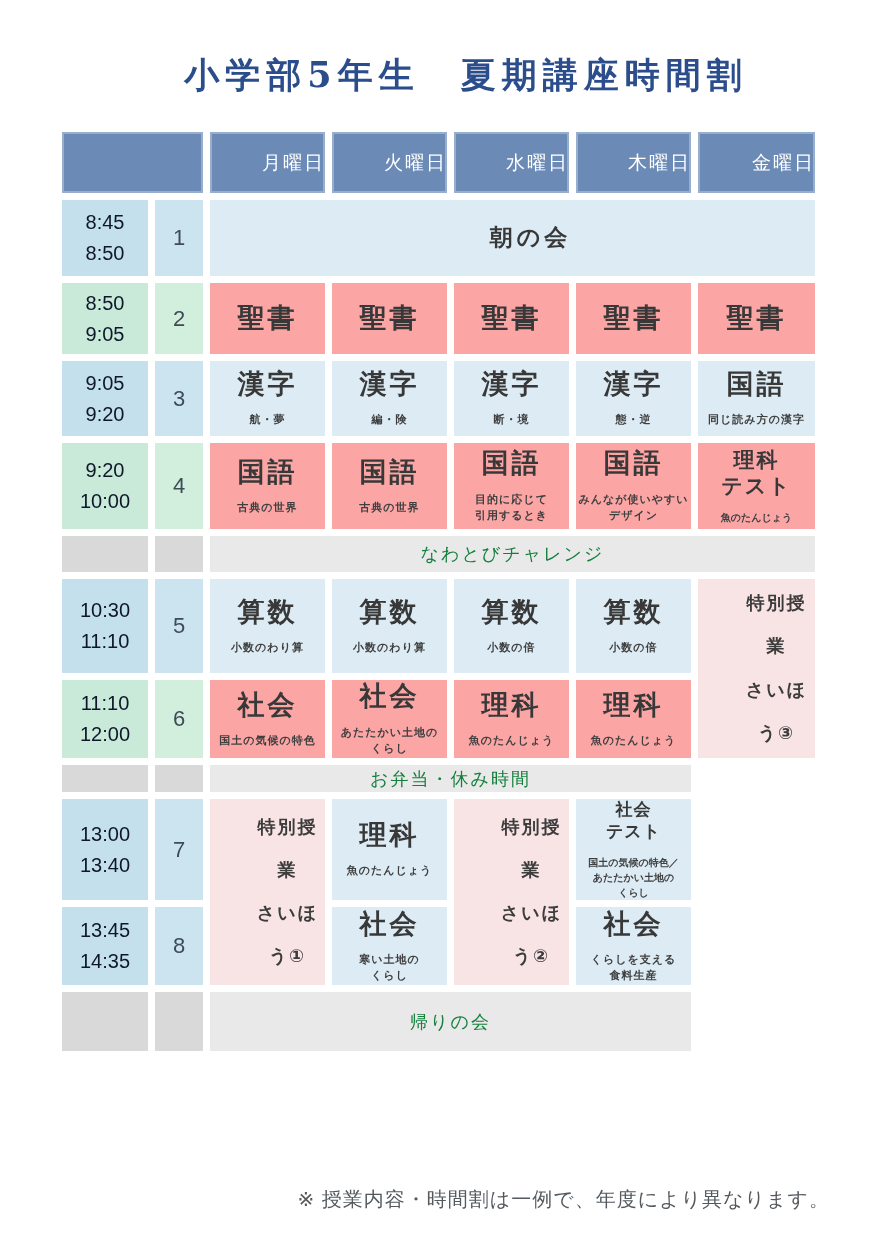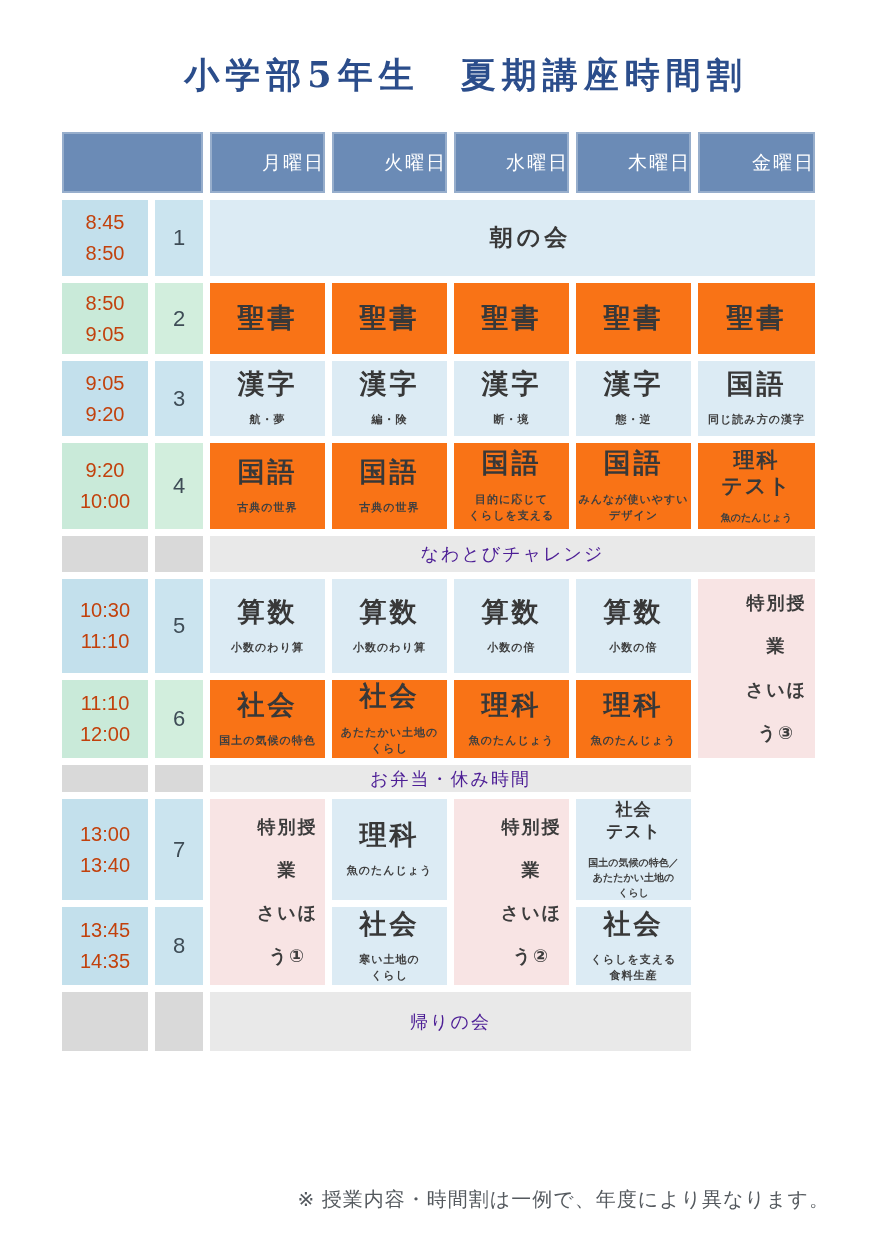--- a/index.html
+++ b/index.html
@@ -33,25 +33,25 @@
     font-weight:500;
     letter-spacing:2px;
     box-shadow:inset 0 0 0 2px rgba(255,255,255,.30);
     text-align:right;
   }
   
   .time-blue{background:#c3e0ec;}
   .time-green{background:#c9ead9;}
   .per-blue{background:#cbe4ef;}
   .per-green{background:#d2eedd;}
-  .time{font-size:20px;color:#c2410c;line-height:1.55;white-space:pre-line;}
+  .time{font-size:20px;color:#0f172a;line-height:1.55;white-space:pre-line;}
   .pnum{font-size:22px;color:#3e4c56;}
   
   .cell-blue{background:#dcebf4;}
-  .cell-green{background:#f97316;}
+  .cell-green{background:#fca5a5;}
   .pink{background:#f8e4e4;padding-left:40px;}
   .main{
     font-size:27px;font-weight:700;color:#383838;
     letter-spacing:3px;line-height:1.12;white-space:pre-line;
   }
   .main.md{font-size:21px;letter-spacing:2px;line-height:1.2;}
   .main.sm{font-size:17px;letter-spacing:1px;line-height:1.3;}
   .sub{
     font-size:11px;font-weight:700;color:#3f3f3f;
     letter-spacing:1px;margin-top:12px;line-height:1.5;white-space:pre-line;
@@ -59,21 +59,21 @@
   .sub.sm{font-size:10px;letter-spacing:0;}
   .sub:empty{display:none;}
   .assembly{font-size:23px;letter-spacing:4px;padding-left:36px;}
   .special{
     font-size:18px;font-weight:700;color:#3c3c3c;
     letter-spacing:2px;line-height:2.4;white-space:pre-line;
   }
   
   .slot-gray{background:#d9d9d9;}
   .band{
-    background:#e9e9e9;color:#4c1d95;
+    background:#e9e9e9;color:#15803d;
     font-size:18px;letter-spacing:2px;
   }
   .empty{background:transparent;}
   .footnote{
     margin:128px 54px 0 0;
     text-align:right;
     font-size:20px;
     color:#54595e;
     letter-spacing:1px;
   }
@@ -173,21 +173,21 @@
       <div class="main">国語</div>
       <div class="sub">古典の世界</div>
     </td>
     <td class="cell-green">
       <div class="main">国語</div>
       <div class="sub">古典の世界</div>
     </td>
     <td class="cell-green">
       <div class="main">国語</div>
       <div class="sub">目的に応じて
-くらしを支える</div>
+引用するとき</div>
     </td>
     <td class="cell-green">
       <div class="main">国語</div>
       <div class="sub">みんなが使いやすい
 デザイン</div>
     </td>
     <td class="cell-green">
       <div class="main md">理科
 テスト</div>
       <div class="sub sm">魚のたんじょう</div>

